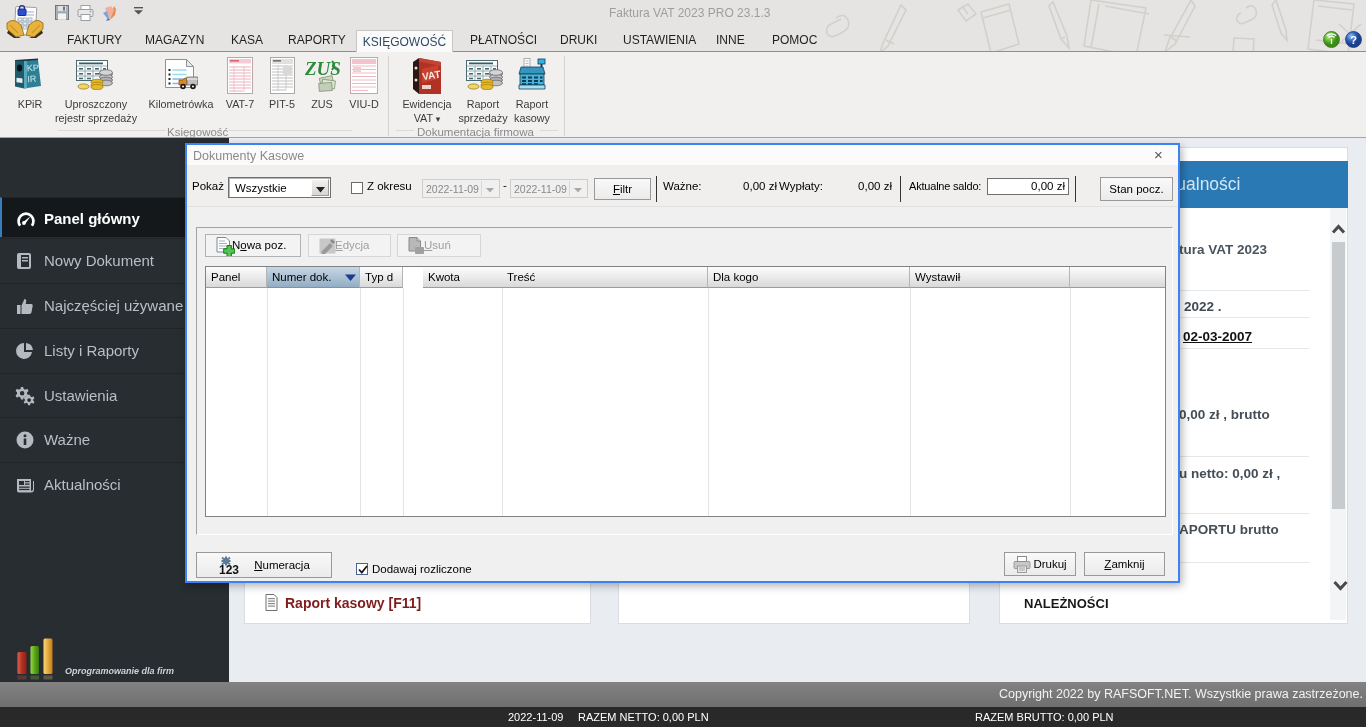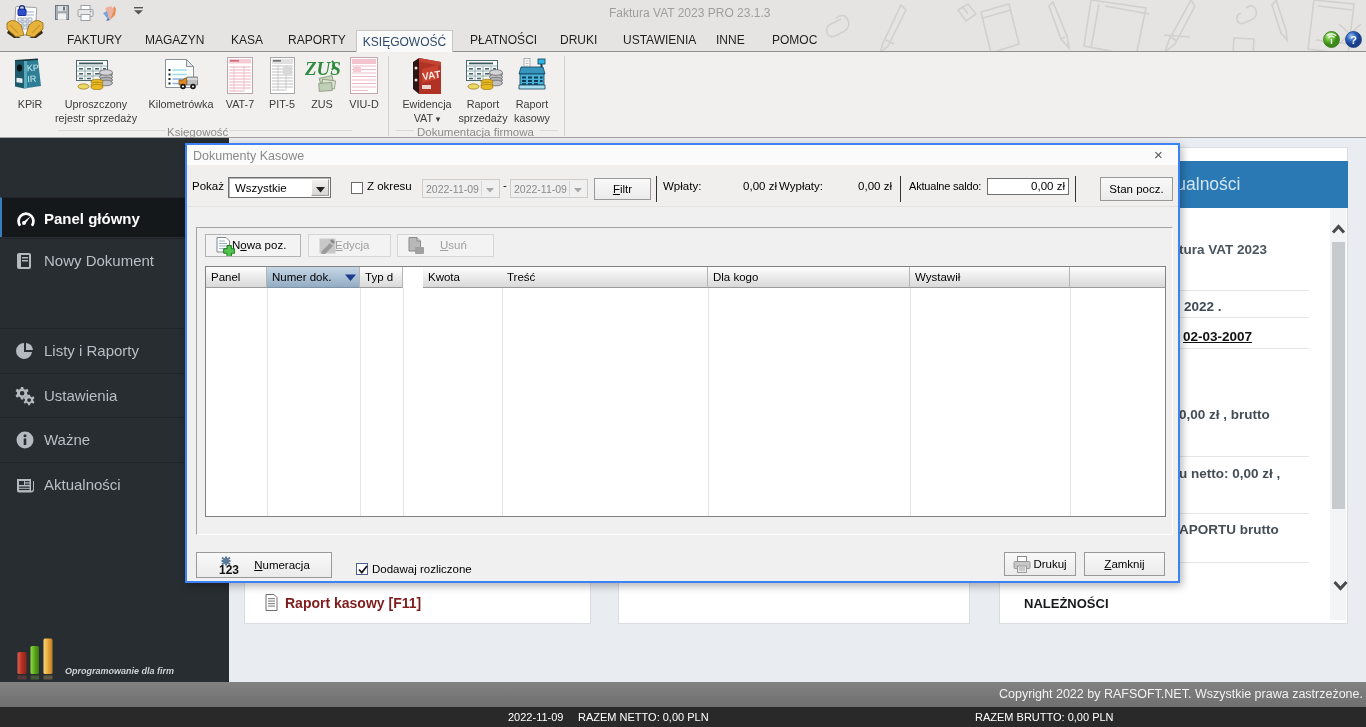--- a/index.html
+++ b/index.html
@@ -396,20 +396,27 @@
         </svg></span>
       <span class="txt">Panel główny</span>
     </div>
   <div class="sitem" style="top:100px;">
       <span class="ic"><svg width="20" height="20" viewBox="0 0 20 20" fill="#b4bac0">
           <path d="M4 2 h10 a2 2 0 0 1 2 2 v12 a2 2 0 0 1 -2 2 h-10 a2 2 0 0 1 -2 -2 v-12 a2 2 0 0 1 2 -2 z M5 4 v12 h9 v-12 z"></path>
           <path d="M4 2 h2 v16 h-2 z"></path>
           <path d="M7 6 h6 v1.4 h-6 z M7 9 h6 v1.4 h-6 z"></path>
         </svg></span>
       <span class="txt">Nowy Dokument</span>
+    </div>
+  <div class="sitem" style="top:145px;">
+      <span class="ic"><svg width="20" height="20" viewBox="0 0 20 20" fill="#b4bac0">
+          <path d="M2 9 h3.5 v9 h-3.5 z"></path>
+          <path d="M6.5 18 V9.5 l3 -6.5 q1.8 0 1.8 1.8 l-0.6 3.2 h5.5 q1.8 0 1.5 1.8 l-1.2 6.4 q-0.3 1.8 -2 1.8 z"></path>
+        </svg></span>
+      <span class="txt">Najczęściej używane</span>
     </div>
   <div class="sitem" style="top:190px;">
       <span class="ic"><svg width="20" height="20" viewBox="0 0 20 20" fill="#b4bac0">
           <path d="M9 2 a8 8 0 1 0 8 9 h-8 z"></path>
           <path d="M11 2 a8 8 0 0 1 7 7 h-7 z"></path>
         </svg></span>
       <span class="txt">Listy i Raporty</span>
     </div>
   <div class="sitem" style="top:235px;">
       <span class="ic"><svg width="22" height="22" viewBox="0 0 22 22" fill="#b4bac0">
@@ -544,21 +551,21 @@
     <div class="date" style="left:323px;">
         <span style="position:absolute;left:3px;top:3px;">2022-11-09</span>
         <span class="dbtn">
           <svg style="position:absolute;left:4px;top:7px;" width="8" height="5" viewBox="0 0 8 5">
             <polygon points="0,0 8,0 4,4.5" fill="#a8a8a8"></polygon>
           </svg>
         </span>
       </div>
     <div class="btn" style="left:407px;top:13px;width:57px;height:22px;line-height:21px;"><u>F</u>iltr</div>
     <div class="vsep" style="left:469px;"></div>
-    <span class="lbl" style="left:476px;top:15px;">Wpłaty:</span>
+    <span class="lbl" style="left:476px;top:15px;">Ważne:</span>
     <span class="lbl" style="left:540px;top:15px;width:50px;text-align:right;">0,00 zł</span>
     <span class="lbl" style="left:592px;top:15px;">Wypłaty:</span>
     <span class="lbl" style="left:655px;top:15px;width:50px;text-align:right;">0,00 zł</span>
     <div class="vsep" style="left:713px;"></div>
     <span class="lbl" style="left:722px;top:15px;font-size:11px;letter-spacing:-0.2px;">Aktualne saldo:</span>
     <div style="position:absolute;left:800px;top:13px;width:82px;height:17px;background:#fff;border:1px solid #707070;">
         <span style="position:absolute;right:3px;top:1px;">0,00 zł</span>
       </div>
     <div class="vsep" style="left:888px;"></div>
     <div class="btn" style="left:913px;top:12px;width:73px;height:24px;line-height:23px;">Stan pocz.</div>
@@ -569,21 +576,21 @@
           <g stroke="#9ab4c4" stroke-width="1">
             <path d="M3 4 h6 M3 6.5 h8 M3 9 h8 M3 11.5 h8"></path>
           </g>
           <path d="M11 8.5 h4.4 v3.3 h3.3 v4.4 h-3.3 v3.3 h-4.4 v-3.3 h-3.3 v-4.4 h3.3 z" fill="#52c452" stroke="#177a17" stroke-width="1"></path>
         </svg><span style="margin-left:26px;">N<u>o</u>wa poz.</span></div>
     <div class="tbtn" style="left:111px;width:83px;color:#9f9f9f;border-color:#d6d6d6;"><svg style="position:absolute;left:10px;top:3px;" width="17" height="16" viewBox="0 0 17 16">
           <path d="M0.5 0.5 h16 v15 h-16 z" fill="#c8c8c8"></path>
           <path d="M3 13 l8 -8 l3 3 l-8 8 l-4 1 z" fill="#9a9a9a"></path>
           <path d="M11 3 l3 3 l2 -2 l-3 -3 z" fill="#8a8a8a"></path>
         </svg><span style="margin-left:26px;"><u>E</u>dycja</span></div>
-    <div class="tbtn" style="left:200px;width:97px;color:#9f9f9f;border-color:#d6d6d6;padding-left:16px;"><svg style="position:absolute;left:10px;top:2px;" width="17" height="18" viewBox="0 0 17 18">
+    <div class="tbtn" style="left:200px;width:84px;color:#9f9f9f;border-color:#d6d6d6;"><svg style="position:absolute;left:10px;top:2px;" width="17" height="18" viewBox="0 0 17 18">
           <path d="M1 0.5 h8 l3.5 3.5 v10 h-11.5z" fill="#b8b8b8" stroke="#8a8a8a"></path>
           <path d="M9 0.5 v3.5 h3.5" fill="#d8d8d8" stroke="#8a8a8a"></path>
           <rect x="7" y="10" width="9" height="7" rx="1" fill="#a0a0a0"></rect>
         </svg><span style="margin-left:26px;"><u>U</u>suń</span></div>
     <div id="table">
       <div class="hdr" style="left:0;width:61px;">
           <span class="ht">Panel</span>
         </div>
       <div class="hdr" style="left:61px;width:93px;background:linear-gradient(#c6d6e5,#93adc4);border-bottom-color:#7d93a8;">
           <span class="ht">Numer dok.</span>

